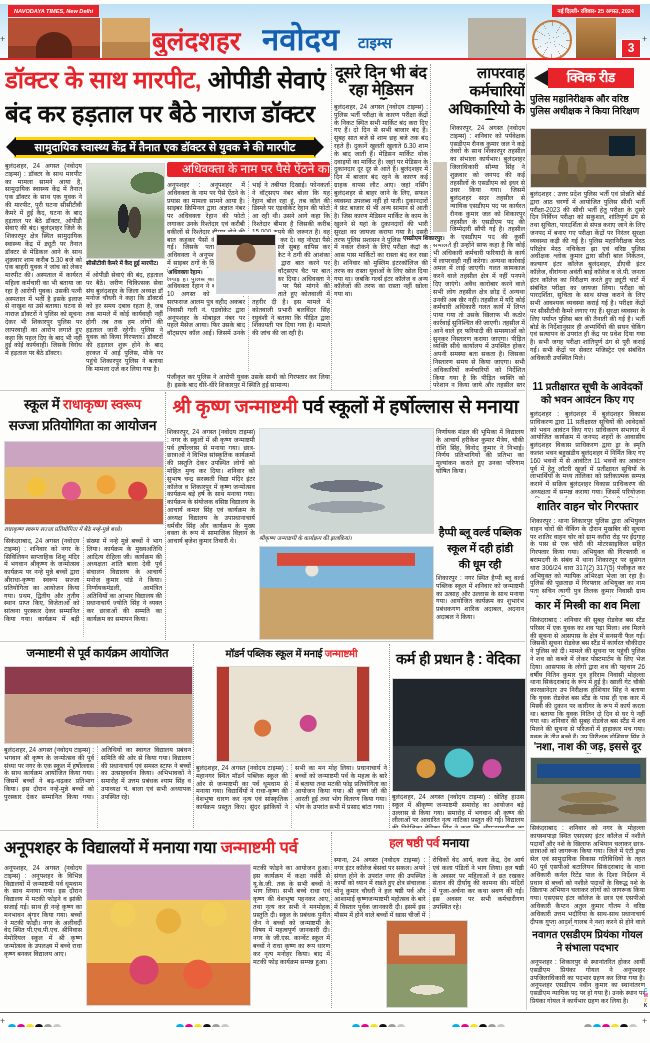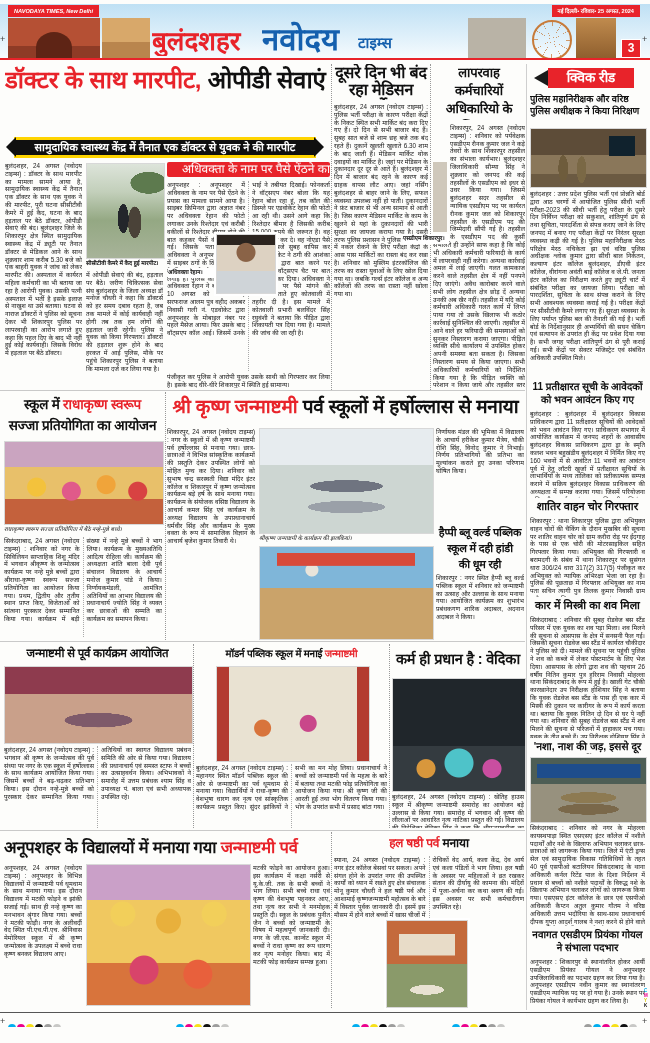--- a/index.html
+++ b/index.html
@@ -127,20 +127,21 @@
     <span class="abs red" style="left:152px;top:18px;font-size:26px;font-weight:bold;width:110px;height:34px;">बुलंदशहर</span>
     <span class="abs" style="left:358px;top:28px;font-size:15px;font-weight:bold;color:#1560ae;width:48px;height:20px;">टाइम्स</span>
   </div>
   <div class="ribbon" style="left:8px;top:5px;height:12px;">NAVODAYA TIMES, New Delhi</div>
   <div class="ribbon" style="right:10px;top:5px;height:12px;font-style:normal;">नई दिल्ली• रविवार• 25 अगस्त, 2024</div>
   <div class="pageno" style="left:621px;top:39px;">3</div>
   <div class="abs" style="left:0;top:58px;width:650px;height:1.5px;background:#e8232a;"></div>
 
   <div class="abs hl" style="left:5px;top:63px;width:325px;height:70px;font-size:24px;line-height:34px;">
     <span class="red">डॉक्टर के साथ मारपीट,</span><span> ओपीडी सेवाएं</span><br>
+    <span>बंद कर हड़ताल पर बैठे नाराज डॉक्टर</span>
   </div>
   <div class="strap" style="left:14px;top:137px;width:302px;height:15px;text-align:center;">सामुदायिक स्वास्थ्य केंद्र में तैनात एक डॉक्टर से युवक ने की मारपीट</div>
 
   <div class="abs body-txt" style="left:5px;top:162px;width:77px;height:226px;">बुलंदशहर, 24 अगस्त (नवोदय टाइम्स) : डॉक्टर के साथ मारपीट का मामला सामने आया है, सामुदायिक स्वास्थ्य केंद्र में तैनात एक डॉक्टर के साथ एक युवक ने की मारपीट, पूरी घटना सीसीटीवी कैमरे में हुई कैद, घटना के बाद हड़ताल पर बैठे डॉक्टर, ओपीडी सेवाएं की बंद। बुलंदशहर जिले के शिकारपुर क्षेत्र स्थित सामुदायिक स्वास्थ्य केंद्र में ड्यूटी पर तैनात डॉक्टर से मेडिकल आने के साथ शुक्रवार शाम करीब 5.30 बजे को एक बाहरी युवक ने जांच को लेकर मारपीट की। अस्पताल में कार्यरत महिला कर्मचारी का भी बताया जा रहा है आरोपी युवक। उसकी पत्नी अस्पताल में भर्ती है इसके इलाज से नाखुश था उसे बताया। घटना से नाराज डॉक्टरों ने पुलिस को सूचना देकर भी शिकारपुर पुलिस पर लापरवाही का आरोप लगाते हुए कहा कि पहल दिए के बाद भी नहीं हुई कोई कार्यवाही। जिसके विरोध में हड़ताल पर बैठे डॉक्टर।</div>
   <div class="ph ph-cctv" style="left:86px;top:163px;width:77px;height:94px;"></div>
   <div class="abs cap" style="left:86px;top:259px;width:77px;height:10px;">सीसीटीवी कैमरे में कैद हुई मारपीट।</div>
   <div class="abs body-txt" style="left:86px;top:271px;width:77px;height:117px;">में ओपीडी सेवाएं की बंद, हड़ताल पर बैठे। जरीण चिकित्सक सेवा संघ बुलंदशहर के जिला अध्यक्ष डॉ मनोज चौधरी ने कहा कि डॉक्टर्स को हर समय दबाव रहता है, जब तक मामले में कोई कार्यवाही नहीं होगी तब तक हम लोगों की हड़ताल जारी रहेगी। पुलिस ने युवक को किया गिरफ्तार। डॉक्टरों की हड़ताल शुरू होने के बाद हरकत में आई पुलिस, मौके पर पहुंचे शिकारपुर पुलिस ने बताया कि मामला दर्ज कर लिया गया है।</div>
 
   <div class="subhead-bar abs" style="left:167px;top:162px;width:163px;height:15px;">अधिवक्ता के नाम पर पैसे ऐंठने का प्रयास</div>
   <div class="abs body-txt cols2" style="left:167px;top:181px;width:163px;height:190px;">
@@ -152,21 +153,21 @@
   <div class="abs body-txt" style="left:167px;top:373px;width:163px;height:15px;">पंजीकृत कर पुलिस ने आरोपी युवक उसके साथी को गिरफ्तार कर लिया है। इसके बाद धीरे-धीरे शिकारपुर में स्थिति हुई सामान्य।</div>
 
   <div class="vrule abs" style="left:331px;top:64px;height:326px;"></div>
   <div class="abs hl center" style="left:334px;top:64px;width:94px;height:36px;font-size:16px;line-height:17px;">
     <span>दूसरे दिन भी बंद</span><br>
     <span>रहा मेडिसन मार्केट</span>
   </div>
   <div class="abs body-txt" style="left:334px;top:103px;width:94px;height:285px;">बुलंदशहर, 24 अगस्त (नवोदय टाइम्स) : पुलिस भर्ती परीक्षा के कारण परीक्षा केंद्रों के निकट स्थित सभी मार्किट बंद करा दिए गए हैं। दो दिन से सभी बाजार बंद हैं। सुबह सात बजे से शाम छह बजे तक बंद रहते हैं। दुकानें खुलती खुलाते 6.30 शाम के बाद जाती हैं। मेडिसन मार्किट थोक दवाइयों का मार्किट है। जहां पर मेडिसन के दुकानदार दूर दूर से आते हैं। बुलंदशहर में दिन में बाजार बंद रहने के कारण कई ग्राहक वापस लौट आए। जहां नर्सिंग बुलंदशहर से बाहर जाने के लिए, सफल व्यवस्था उपलब्ध नहीं हो पाती। दुकानदारों ने फ्रंट बाजार से भी अन्य सामान से आती है। जिस कारण मेडिसन मार्किट के काम के खुलने से यहां के दुकानदारों की भारी सुरक्षा का जायजा कराया गया है। दूसरी तरफ पुलिस प्रशासन ने पुलिस भर्ती परीक्षा में नकल रोकने के लिए परीक्षा केंद्रों के आस पास मार्किटों का रास्ता बंद कर रखा है। शनिवार को मुस्लिम इंटरकॉलिज की तरफ का रास्ता युवाओं के लिए खोल दिया गया था। जबकि गर्ल्स इंटर कॉलेज व अन्य कॉलेजों की तरफ का रास्ता नहीं खोला गया था।</div>
 
   <div class="vrule abs" style="left:430px;top:64px;height:326px;"></div>
-  <div class="abs hl center" style="left:433px;top:64px;width:92px;height:56px;font-size:13px;line-height:18px;">
+  <div class="abs hl center" style="left:433px;top:64px;width:92px;height:56px;font-size:15px;line-height:18px;text-align:right;">
     <span>लापरवाह कर्मचारियों</span><br>
     <span>अधिकारियो के खिलाफ</span><br>
     
   </div>
   <div class="abs body-txt" style="left:433px;top:124px;width:92px;height:264px;">
     <span style="float:left;width:44px;height:70px;margin:38px 3px 2px -30px;shape-outside:inset(0);
                  background:#cfc8bb;" class="ph-sdm"></span>
     <span>शिकारपुर, 24 अगस्त (नवोदय टाइम्स) : शनिवार को पर्यवेक्षक एसडीएम रौनक कुमार जल ने कड़े तेवरों के साथ शिकारपुर तहसील का संभाला कार्यभार। बुलंदशहर जिलाधिकारी सौम्या सिंह ने शुक्रवार को जनपद की कई तहसीलों के एसडीएम को इधर से उधर किया गया। जिसमें बुलंदशहर सदर तहसील से न्यायिक एसडीएम पद पर कार्यरत रौनक कुमार जल को शिकारपुर तहसील के एसडीएम पद की जिम्मेदारी सौंपी गई है। तहसील के एसडीएम पद की कुर्सी संभालते ही उन्होंने साफ कहा है कि कोई भी अधिकारी कर्मचारी फरियादी के कार्य में लापरवाही नहीं करेगा। अन्यथा कार्रवाई अमल में लाई जाएगी। गलत कामकाज करने वाले तहसील क्षेत्र में नहीं पनपने दिए जाएंगे। अवैध कारोबार करने वाले सभी लोग तहसील क्षेत्र छोड़ दें अन्यथा उनकी अब खैर नहीं। तहसील में यदि कोई कर्मचारी अधिकारी गलत कार्य में लिप्त पाया गया तो उसके खिलाफ भी कठोर कार्रवाई सुनिश्चित की जाएगी। तहसील में आने वाले हर फरियादी की समस्याओं को सुनकर निस्तारण कराया जाएगा। पीड़ित व्यक्ति सीधे कार्यालय में उपस्थित होकर अपनी समस्या बता सकता है। जिसका निस्तारण समय से किया जाएगा। सभी अधिकारियों कर्मचारियों को निर्देशित किया गया है कि पीड़ित व्यक्ति को परेशान न किया जाये और तहसील स्तर पर उनकी समस्या सुनकर समय से निपटारा की जाए। यदि किसी कर्मचारी अधिकारी की शिकायत मिली तो उसके खिलाफ भी कार्रवाई की जायेगी।</span>
   </div>
   <div class="abs cap" style="left:403px;top:234px;width:46px;height:10px;background:#fff;">एसडीएम शिकारपुर।</div>

